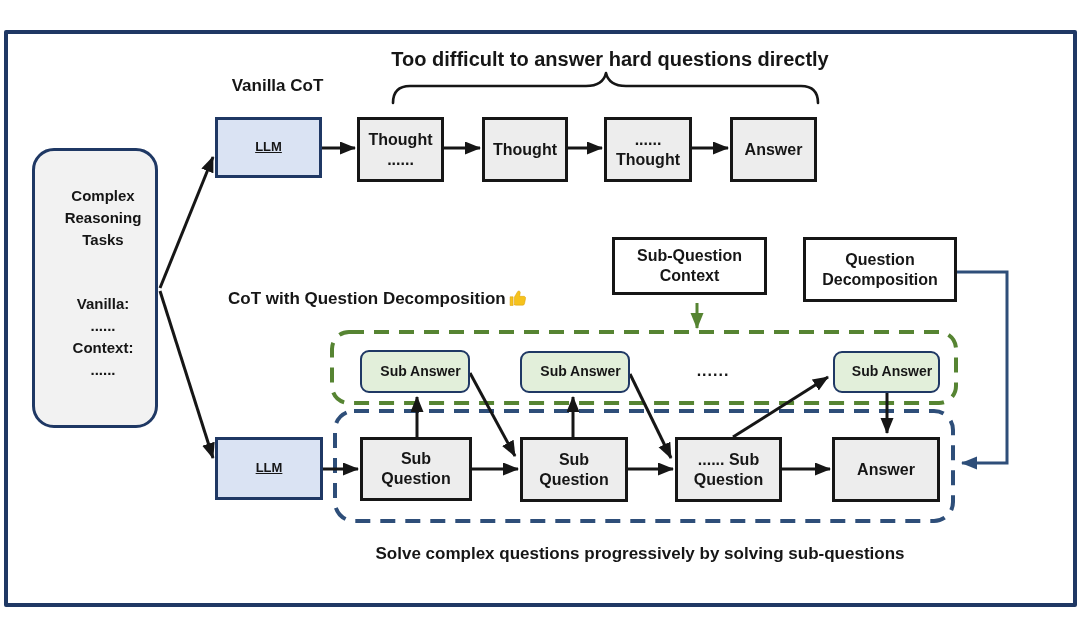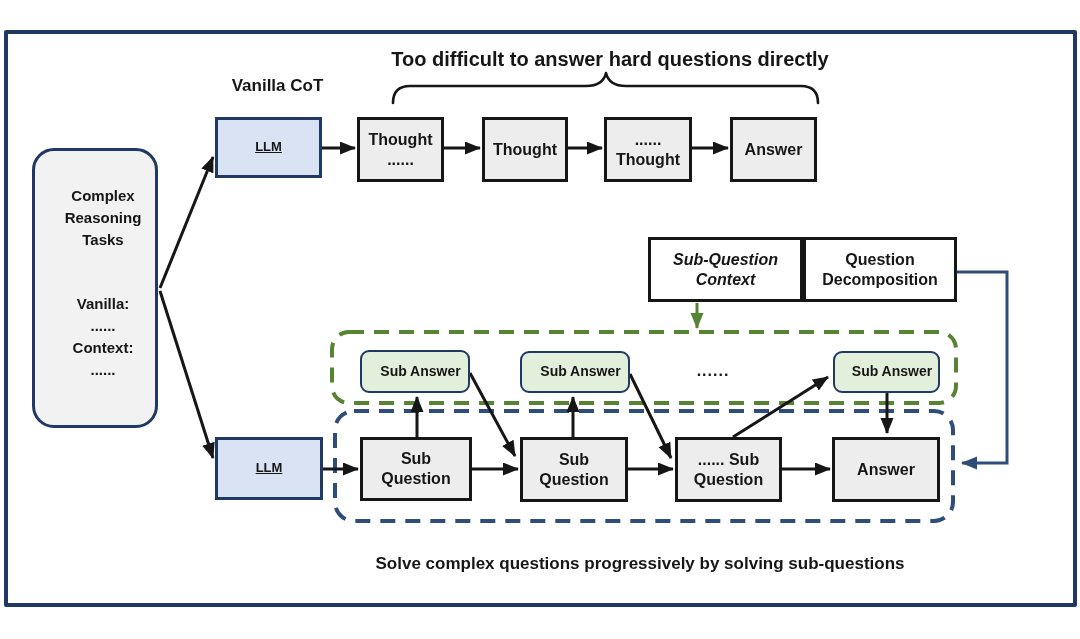--- a/index.html
+++ b/index.html
@@ -106,22 +106,29 @@
   </div>
   <div class="box gray" style="left:604px; top:117px; width:88px; height:65px;">
     <span>......</span>
     <span>Thought</span>
   </div>
   <div class="box gray" style="left:730px; top:117px; width:87px; height:65px;">
     <span>Answer</span>
     <span></span>
   </div>
 
+  <div class="label" style="left:228px; top:288px; width:380px; font-size:17px; text-align:left;">
+    <span>CoT with Question Decomposition</span><span class="thumb">
+      <svg viewBox="0 0 24 24" width="20" height="20">
+        <path d="M2.5 10.5h3.6V21H2.5z M7.6 20.6V11l3.9-6.6c.3-.5.8-.8 1.4-.8 1.1 0 2 1 1.8 2.1L13.9 10h5.2c1.3 0 2.2 1.2 2 2.4l-1.3 6.6c-.2 1-1 1.6-2 1.6H9.2c-.6 0-1.2-.4-1.6-1z" fill="#f6c21c" stroke="#d79b00" stroke-width="0.6"></path>
+      </svg>
+    </span>
+  </div>
 
-  <div class="box white" style="left:648px; top:237px; width:155px; height:65px;font-style:italic;">
+  <div class="box white" style="left:612px; top:237px; width:155px; height:58px;">
     <span>Sub-Question</span>
     <span>Context</span>
   </div>
 
   <div class="box white" style="left:803px; top:237px; width:154px; height:65px;">
     <span>Question</span>
     <span>Decomposition</span>
   </div>
 
   <div class="box subans" style="left:360px; top:350px; width:110px; height:43px;">
@@ -147,15 +154,15 @@
     <span>Question</span>
   </div>
   <div class="box gray" style="left:675px; top:437px; width:107px; height:65px;">
     <span>...... Sub</span>
     <span>Question</span>
   </div>
   <div class="box gray" style="left:832px; top:437px; width:108px; height:65px;">
     <span>Answer</span>
   </div>
 
-  <div class="label" style="left:300px; top:544px; width:680px; font-size:17px;margin-top:10px;">Solve complex questions progressively by solving sub-questions</div>
+  <div class="label" style="left:300px; top:544px; width:680px; font-size:17px;">Solve complex questions progressively by solving sub-questions</div>
 
 </div>
 
 </body></html>

